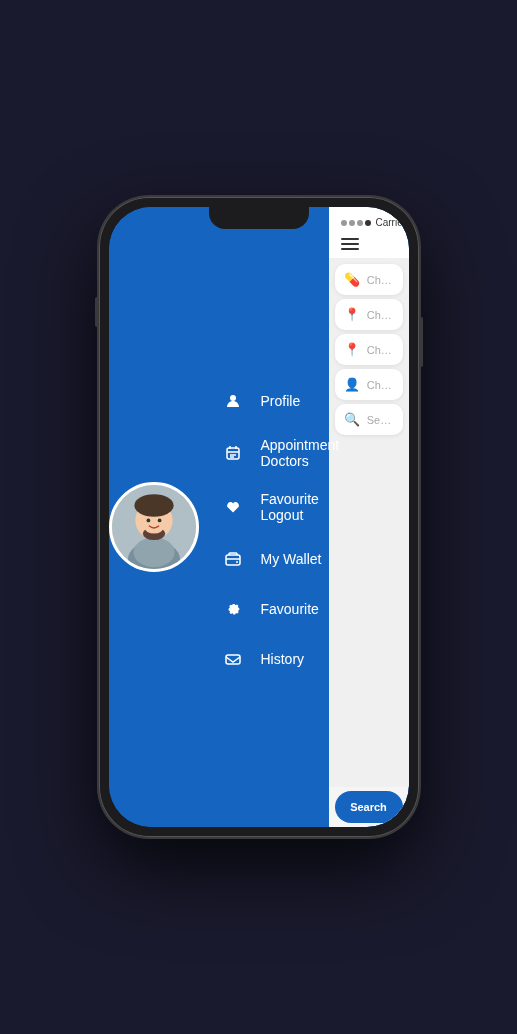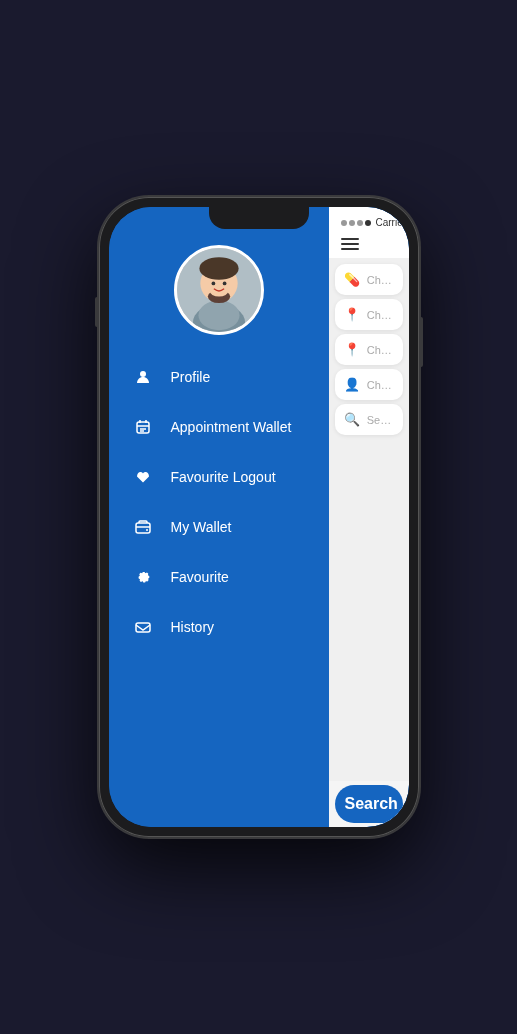--- a/index.html
+++ b/index.html
@@ -80,21 +80,20 @@
       overflow: hidden;
       position: relative;
     }
 
     
     .sidebar {
       width: 220px;
       min-width: 220px;
       background: #1565c0;
       display: flex;
-      flex-direction: column;
       align-items: center;
       padding-top: 28px;
       z-index: 10;
     }
 
     .avatar-container {
       width: 100%;
       display: flex;
       justify-content: center;
       margin-bottom: 18px;
@@ -246,21 +245,21 @@
       text-overflow: ellipsis;
     }
 
     .bottom-btn {
       margin: 4px 6px;
       background: #1565c0;
       border-radius: 20px;
       padding: 10px;
       text-align: center;
       color: white;
-      font-size: 16px;
+      font-size: 11px;
       font-weight: 600;
     }
   </style>
 </head>
 <body>
 
 <div class="phone-outer">
   <div class="phone-inner">
     <div class="notch"></div>
     <div class="screen">
@@ -304,21 +303,21 @@
               <span class="menu-label">Profile</span>
             </li>
             <li class="menu-item">
               <span class="menu-icon">
                 <svg width="16" height="16" viewBox="0 0 16 16" fill="none" stroke="white" stroke-width="1.5">
                   <rect x="2" y="3" width="12" height="11" rx="2"></rect>
                   <path d="M5 1v3M11 1v3M2 7h12"></path>
                   <path d="M5 10h6M5 12h4" stroke="white"></path>
                 </svg>
               </span>
-              <span class="menu-label">Appointment Wallet</span>
+              <span class="menu-label">Appointment Doctors</span>
             </li>
             <li class="menu-item">
               <span class="menu-icon">
                 <svg width="16" height="16" viewBox="0 0 16 16" fill="white">
                   <path d="M8 13.5L2 7.5C2 5 3.5 3 5.5 3c1 0 2 .5 2.5 1.5C8.5 3.5 9.5 3 10.5 3 12.5 3 14 5 14 7.5L8 13.5z"></path>
                 </svg>
               </span>
               <span class="menu-label">Favourite Logout</span>
             </li>
             <li class="menu-item">

